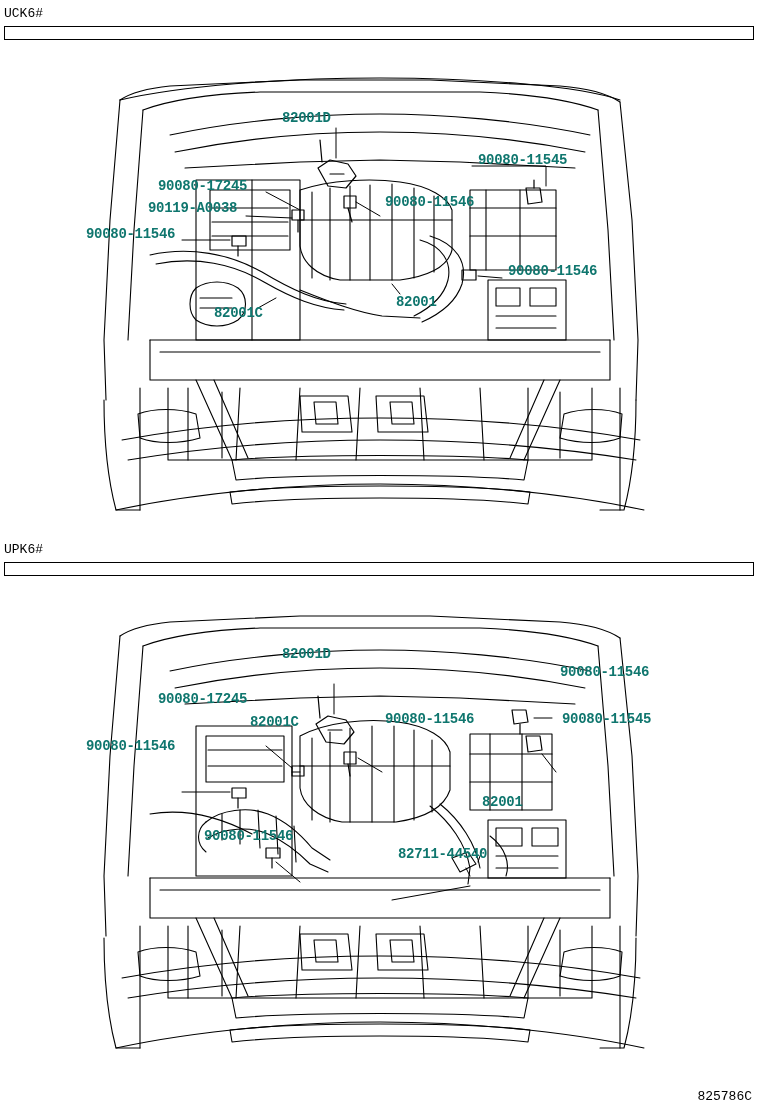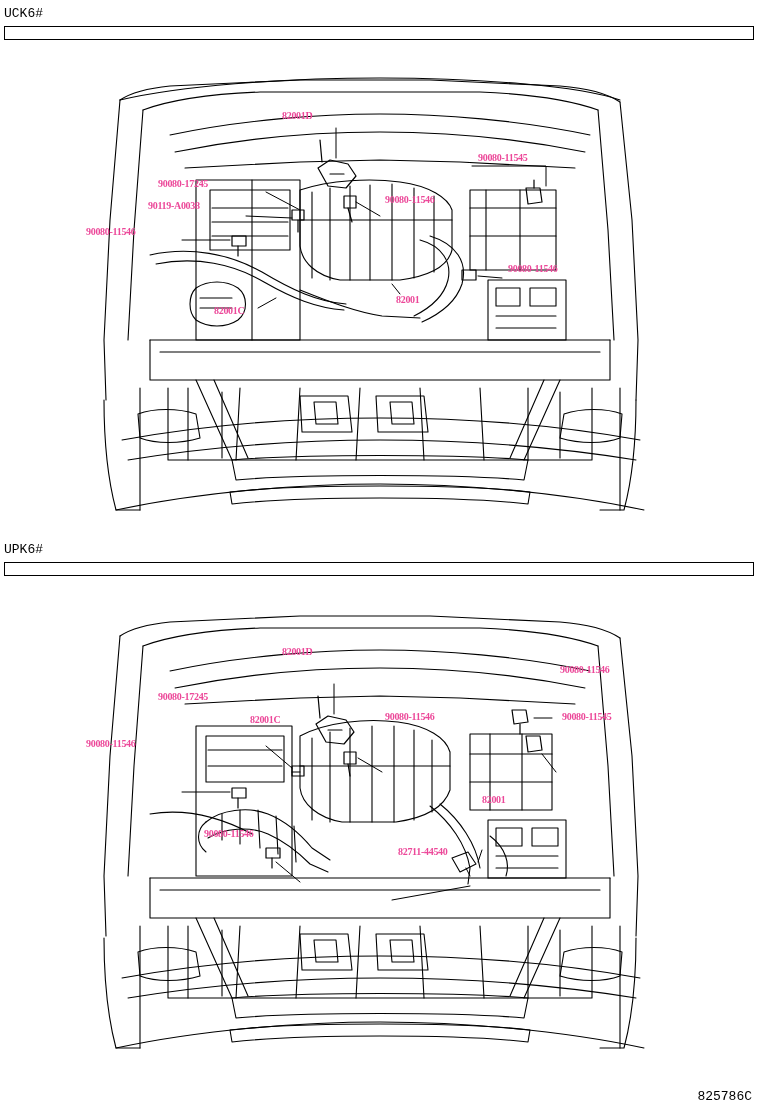--- a/index.html
+++ b/index.html
@@ -47,26 +47,26 @@
   .art {
     position: absolute;
     left: 0;
     top: 40px;
     width: 760px;
     height: 500px;
   }
 
   .label {
     position: absolute;
-    font-family: Liberation Serif, serif;
-    font-size: 10px;
+    font-family: Liberation Mono, monospace;
+    font-size: 14px;
     font-weight: bold;
     letter-spacing: -0.3px;
     white-space: nowrap;
-    color: #ec4899;
+    color: #0f766e;
   }
   .footer-code {
     position: absolute;
     right: 8px;
     bottom: 8px;
     font-family: "Liberation Mono", monospace;
     font-size: 13px;
     letter-spacing: 0px;
     color: #000;
   }

